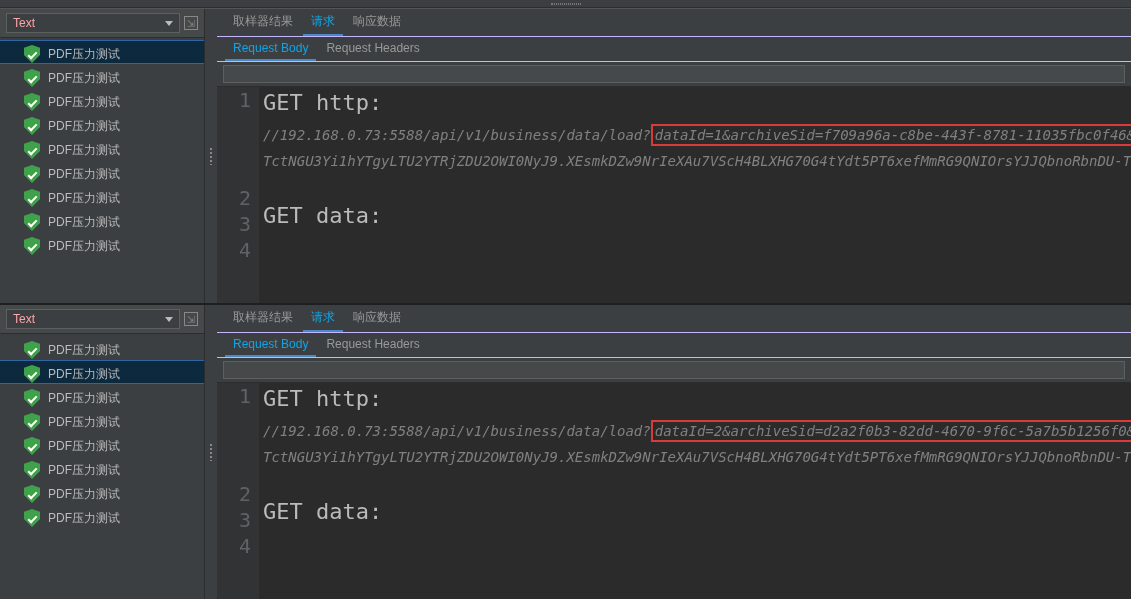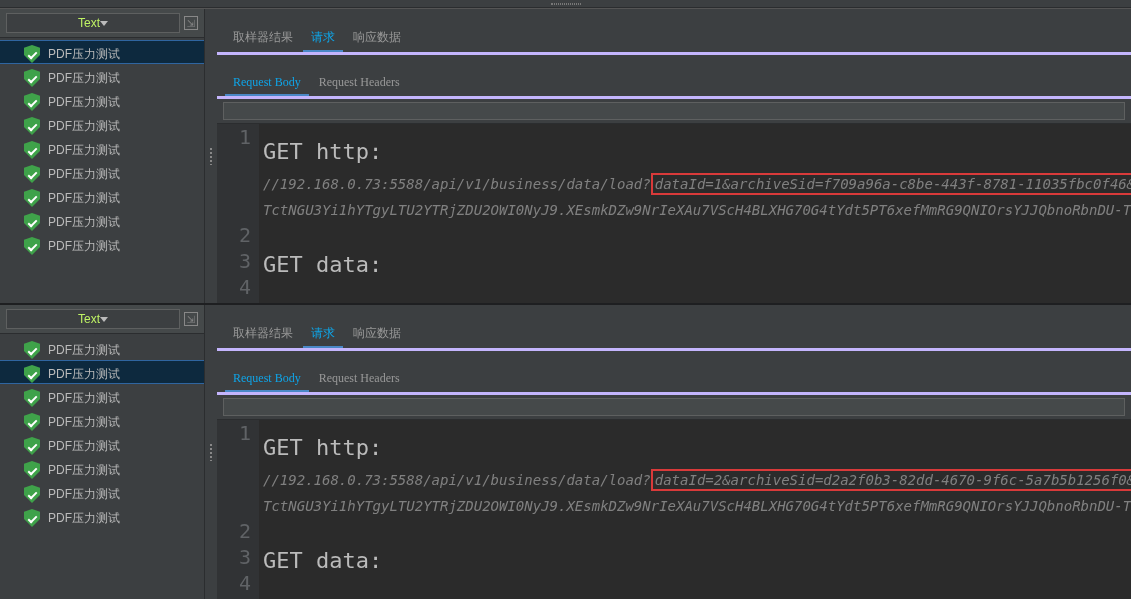--- a/index.html
+++ b/index.html
@@ -44,25 +44,25 @@
   display: flex;
   align-items: center;
   padding: 4px 6px;
   border-bottom: 1px solid #2b2d2f;
   background: #45494a;
 }
 .filter-select {
   flex: 1;
   display: flex;
   align-items: center;
-  justify-content: center;
+  justify-content: space-between;
   background: #3c3f41;
   border: 1px solid #5e6060;
   padding: 2px 6px;
-  color: #bef264;
+  color: #fca5a5;
   cursor: pointer;
 }
 .filter-select .chev {
   width: 0; height: 0;
   border-left: 4px solid transparent;
   border-right: 4px solid transparent;
   border-top: 5px solid #bbb;
 }
 .collapse-icon {
   width: 14px; height: 14px;
@@ -121,24 +121,23 @@
 .content {
   flex: 1;
   display: flex;
   flex-direction: column;
   overflow: hidden;
   background: #3c3f41;
 }
 .tabs, .subtabs {
   display: flex;
   gap: 2px;
-  padding: 16px 8px 0 8px;
-  border-bottom: 3px solid #c4b5fd;
-  background: #3c3f41;
-  font-family: Liberation Serif, serif;
+  padding: 0 8px 0 8px;
+  border-bottom: 1px solid #c4b5fd;
+  background: #3c3f41;
 }
 .tab {
   padding: 4px 8px;
   color: #999;
   cursor: pointer;
 }
 .tab.active {
   color: #0ea5e9;
   border-bottom: 2px solid #4a88c7;
 }
@@ -167,21 +166,21 @@
   width: 42px;
   background: #313335;
   color: #606366;
   text-align: right;
   padding-right: 8px;
   font-size: 20px;
   line-height: 1.3;
 }
 .code {
   flex: 1;
-  padding: 14px 4px;
+  padding: 2px 4px;
   color: #a9b7c6;
   overflow: hidden;
   font-size: 14px;
   line-height: 1.3;
 }
 .code .hl {
   font-size: 22px;
   color: #bbbbbb;
   font-family: Consolas, monospace;
 }

